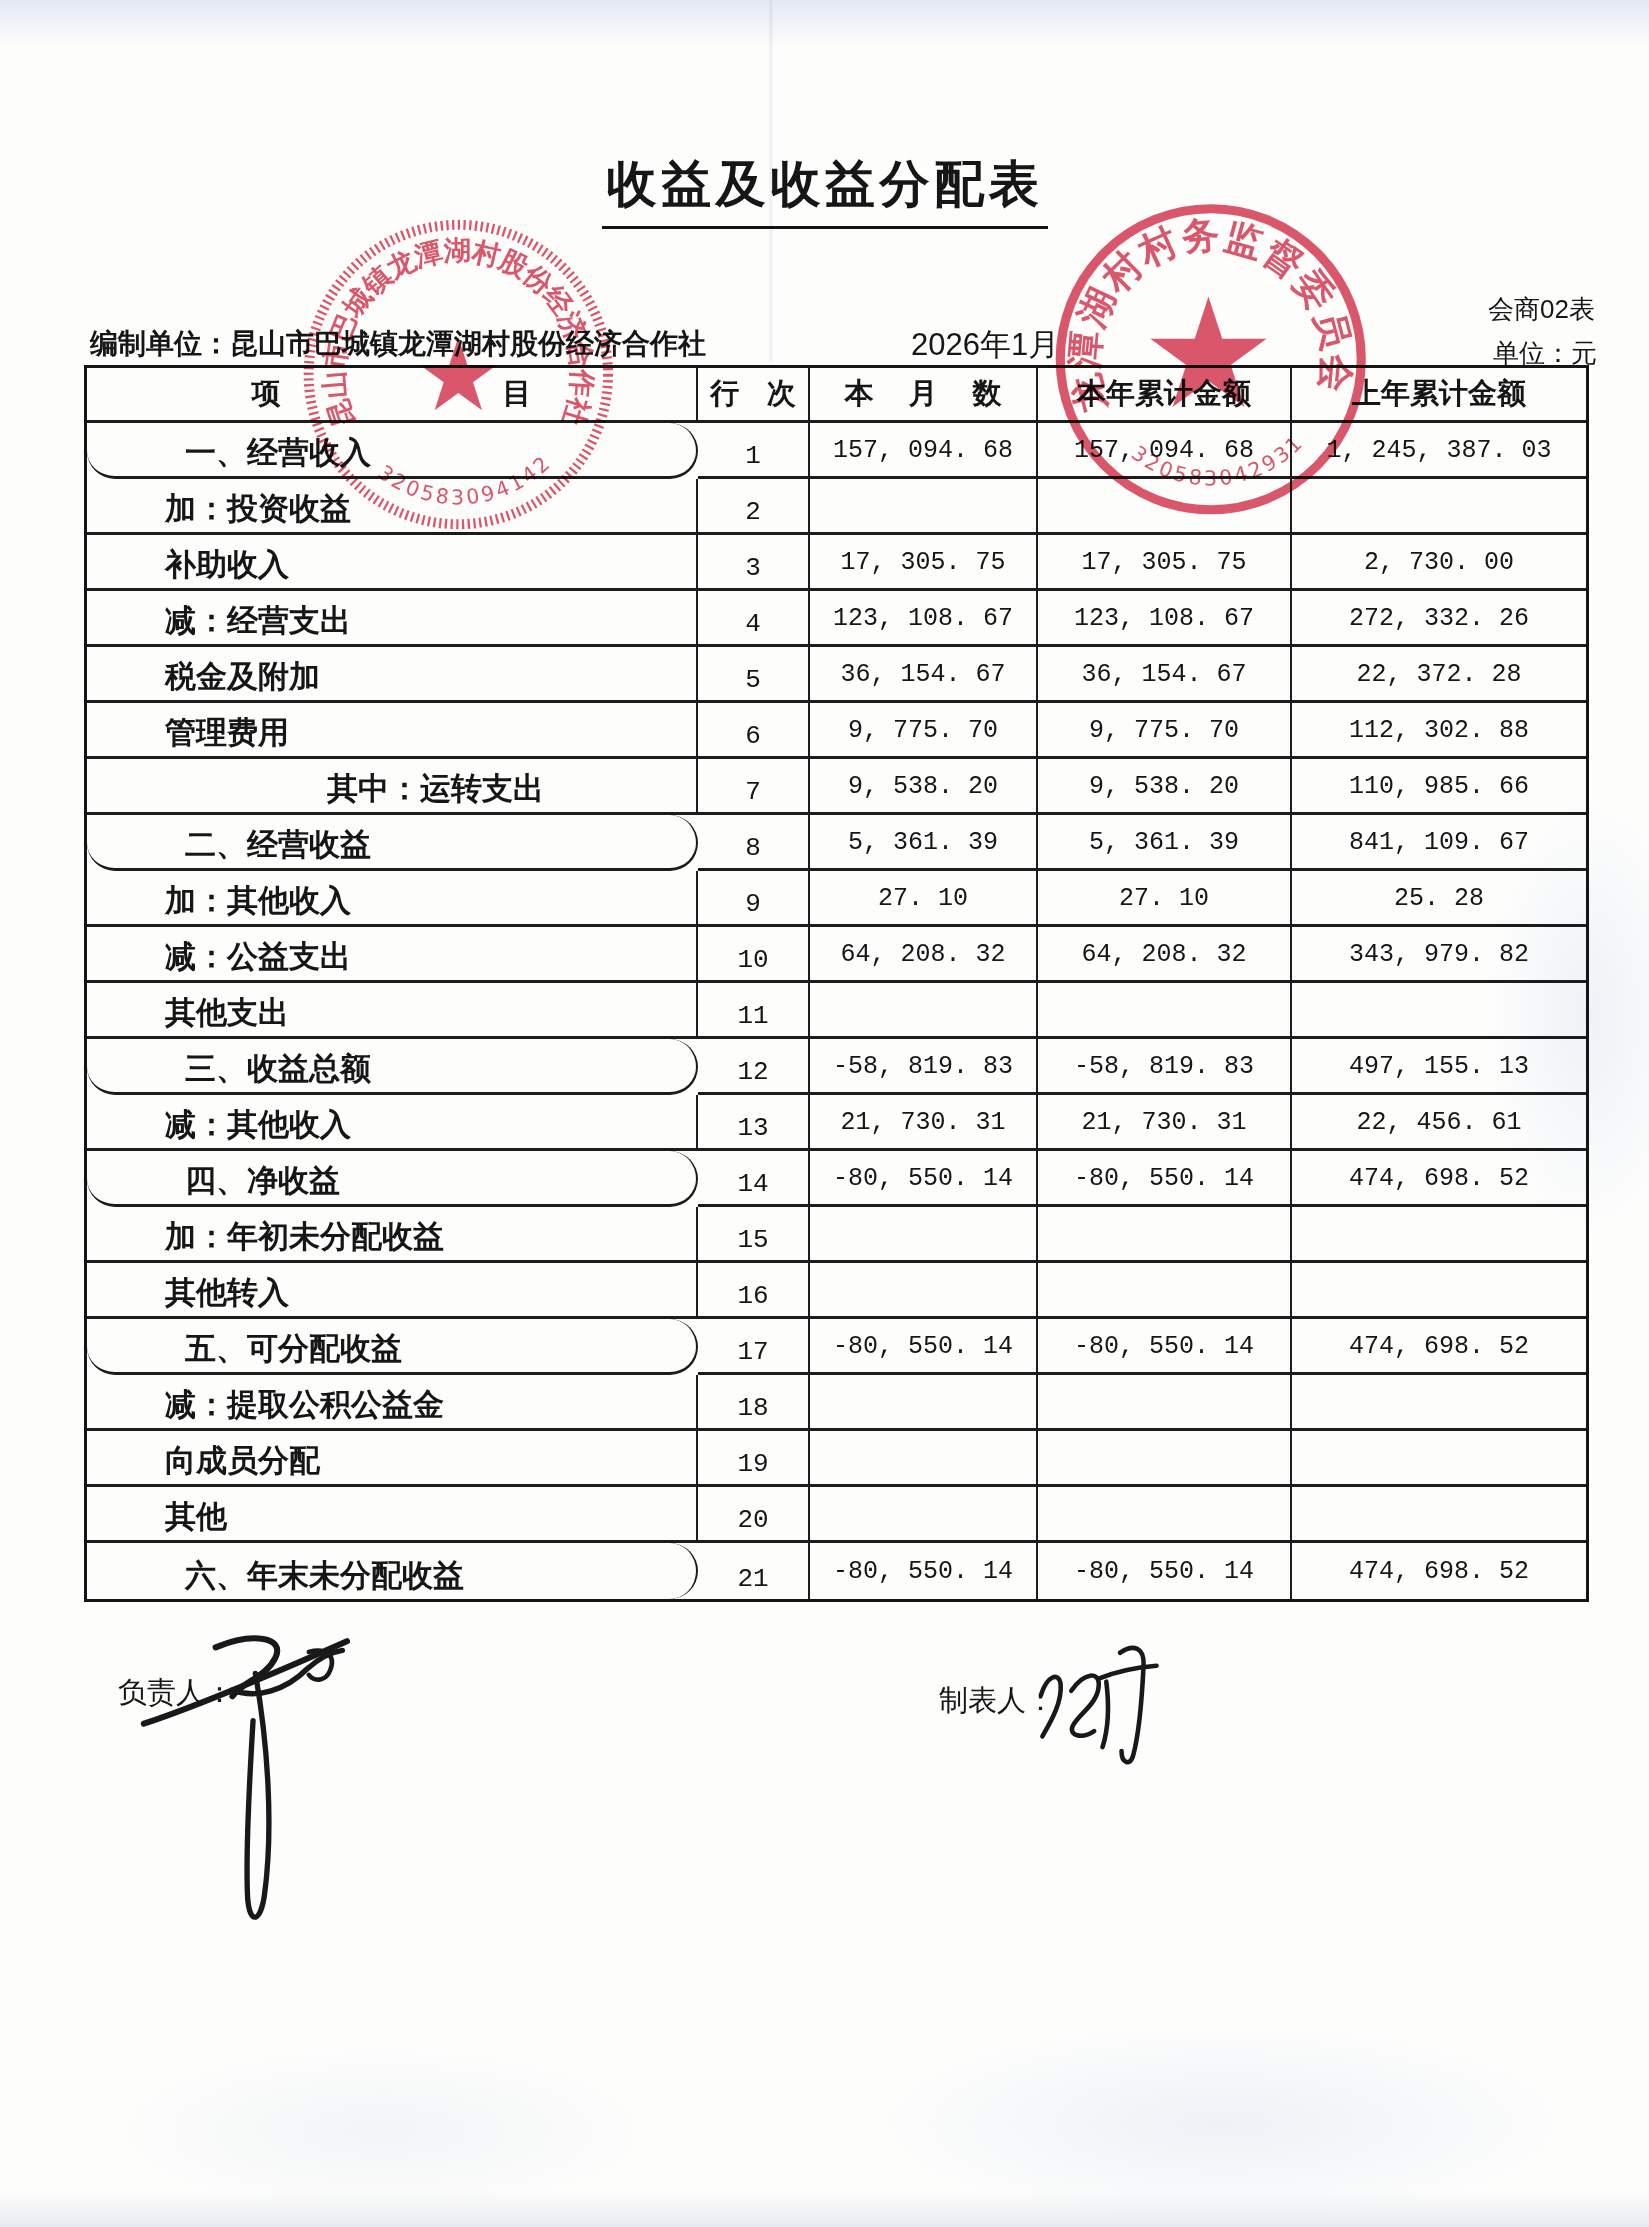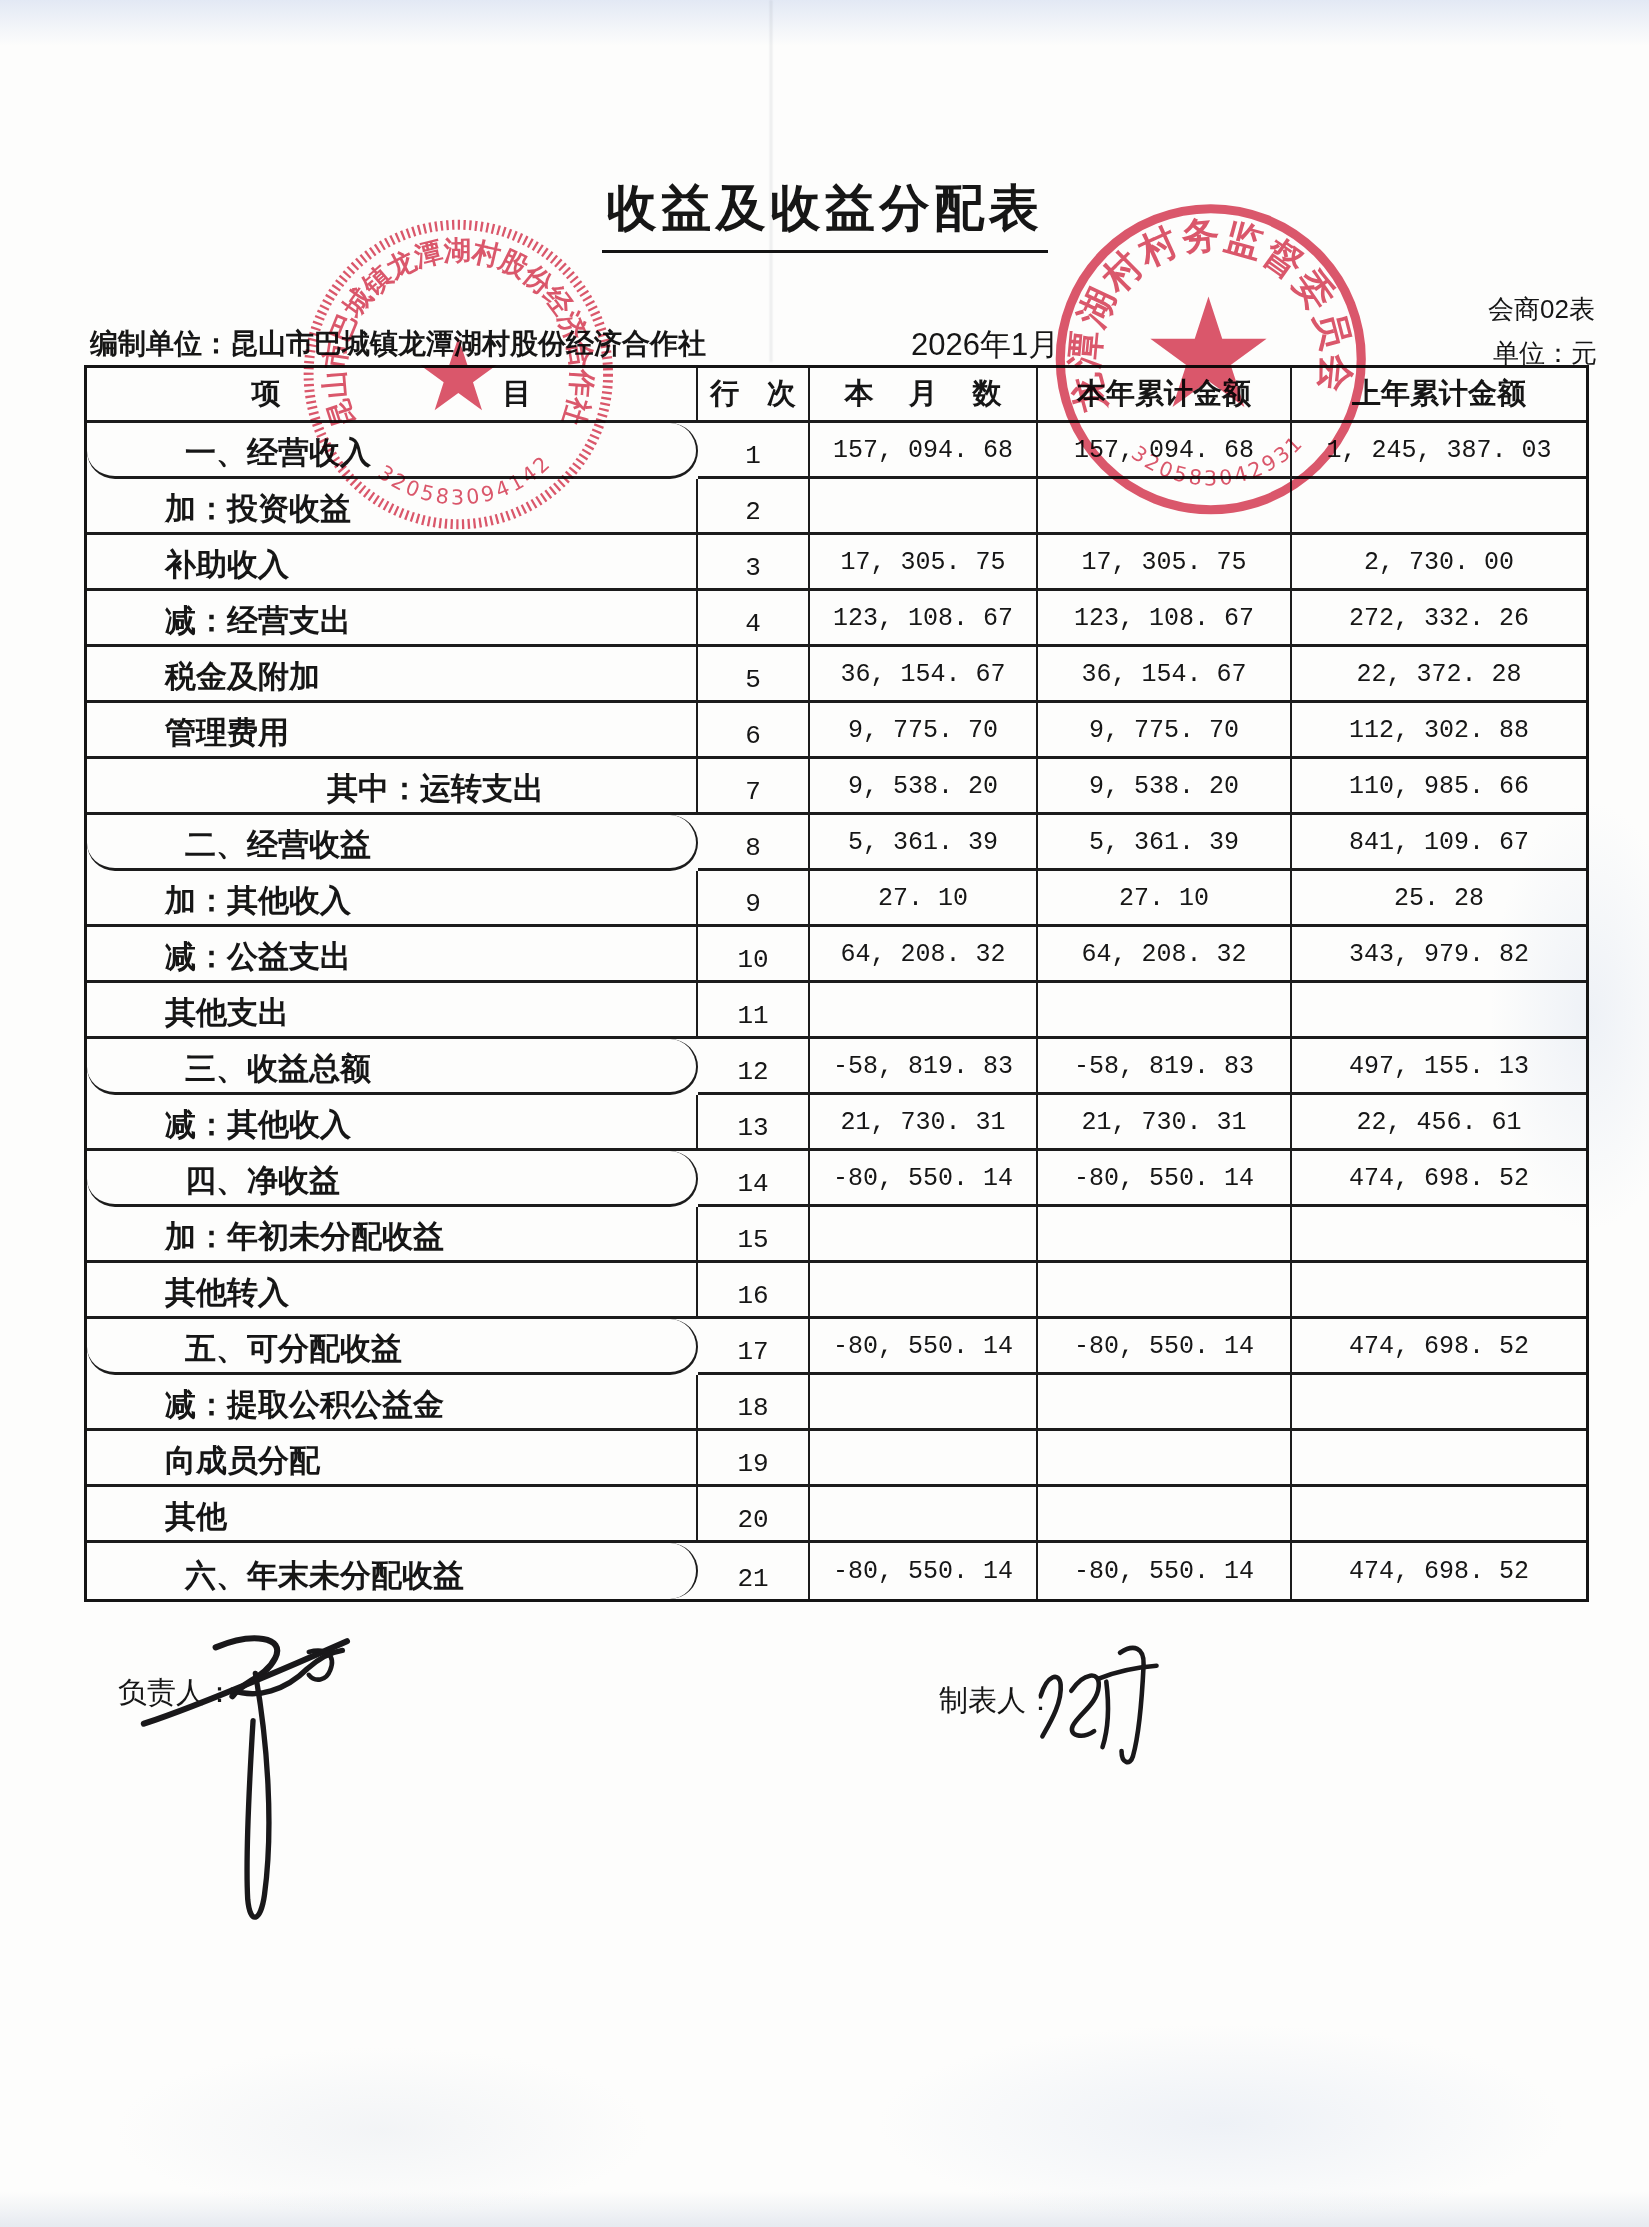--- a/index.html
+++ b/index.html
@@ -15,21 +15,21 @@
     background:radial-gradient(closest-side, rgba(203,214,233,.30), rgba(203,214,233,0));pointer-events:none;}
   .scan-patch-b{position:absolute;left:878px;top:2024px;width:687px;height:199px;
     background:radial-gradient(closest-side, rgba(203,214,233,.30), rgba(203,214,233,0));pointer-events:none;}
   .scan-patch-c{position:absolute;left:115px;top:2047px;width:535px;height:168px;
     background:radial-gradient(closest-side, rgba(206,214,226,.22), rgba(206,214,226,0));pointer-events:none;}
   .crease{position:absolute;left:770px;top:0;width:2.3px;height:362px;
     background:rgba(110,116,128,.16);filter:blur(0.8px);pointer-events:none;}
 
   .doc-title{position:absolute;left:50%;transform:translateX(-50%);top:151px;
     font-size:50px;font-weight:700;letter-spacing:4.6px;white-space:nowrap;
-    border-bottom:3.8px solid #141414;padding:0 4.6px 7.6px 4.6px;margin-top:24px;}
+    border-bottom:3.8px solid #141414;padding:0 4.6px 7.6px 4.6px;}
 
   .form-code{position:absolute;right:55px;top:292px;font-size:26px;}
   .prep-line{position:absolute;left:90px;top:325px;font-size:28px;font-weight:700;white-space:nowrap;}
   .period{position:absolute;left:911px;top:324px;font-size:31px;}
   .unit{position:absolute;right:53px;top:336px;font-size:26px;}
 
   
   .sheet{position:absolute;left:84px;top:365px;border:3.1px solid #151515;background:transparent;}
   .grid{display:grid;grid-template-columns:611px 112px 228px 254px 294px;
         grid-template-rows:55px repeat(21, 56px);}

